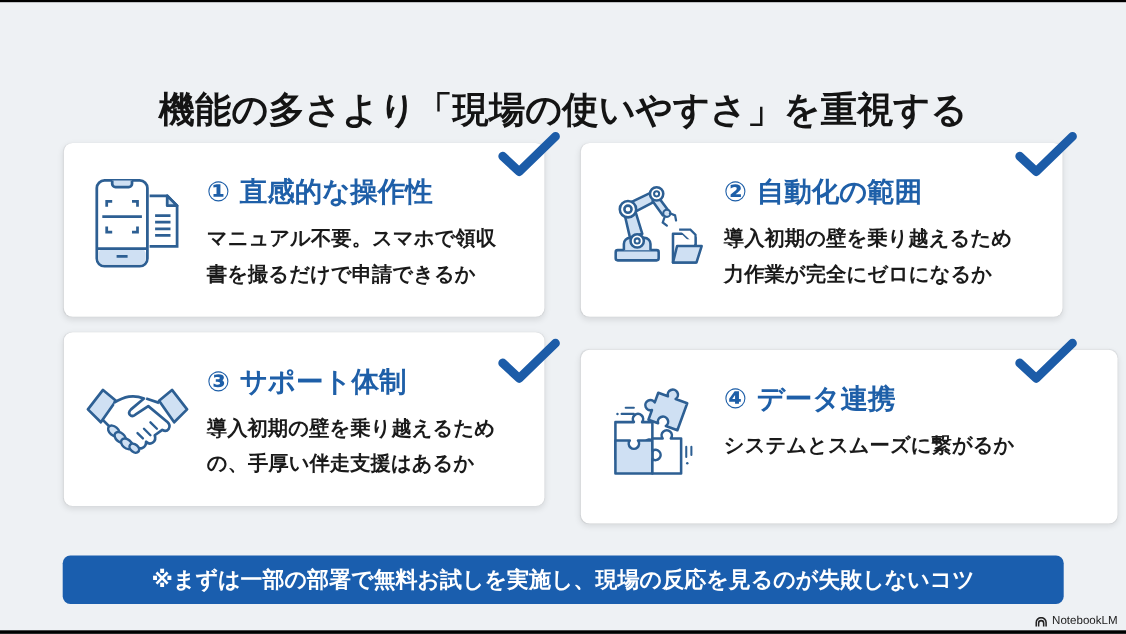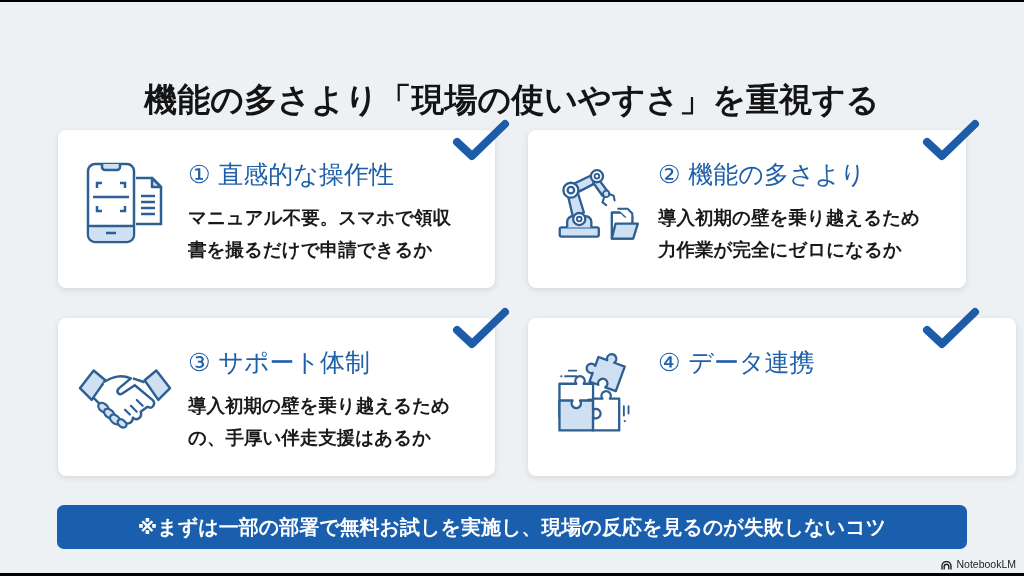--- a/index.html
+++ b/index.html
@@ -15,21 +15,21 @@
   }
   .card {
     position: absolute; background: #ffffff; border-radius: 8px;
     box-shadow: 0 2px 6px rgba(0,0,0,0.10), 0 0 1px rgba(0,0,0,0.08);
   }
   .card .icon {
     position: absolute; left: 22px; top: 30px; width: 86px; height: 86px;
   }
   .card .heading {
     position: absolute; left: 130px; top: 28px;
-    font-size: 25px; font-weight: normal; color: #1e5fa8; white-space: nowrap;
+    font-size: 25px; font-weight: bold; color: #1e5fa8; white-space: nowrap;
   }
   .card .desc {
     position: absolute; left: 130px; top: 72px; width: 300px;
     font-size: 18.5px; font-weight: bold; color: #1a1a1a; line-height: 32px;
   }
   .check {
     position: absolute; width: 62px; height: 48px;
   }
   .banner {
     position: absolute; left: 57px; top: 503px; width: 910px; height: 44px;
@@ -83,28 +83,28 @@
       <circle cx="44" cy="11" r="6.5" fill="#fff" stroke="#2d5f93" stroke-width="2.5"></circle>
       <circle cx="44" cy="11" r="2.5" fill="none" stroke="#2d5f93" stroke-width="2"></circle>
       <circle cx="25" cy="57" r="6.5" fill="#fff" stroke="#2d5f93" stroke-width="2.5"></circle>
       <circle cx="25" cy="57" r="2.5" fill="none" stroke="#2d5f93" stroke-width="2"></circle>
       <circle cx="54" cy="30" r="3.5" fill="#cfe0f3" stroke="#2d5f93" stroke-width="2"></circle>
       <path d="M52 33 l-2 6 l4 3 M57 30 l5 2 l1 5" fill="none" stroke="#2d5f93" stroke-width="2.2" stroke-linecap="round"></path>
       <path d="M60 50 h10 l4 4 h8 v24 h-22 z" fill="#fff" stroke="#2d5f93" stroke-width="2.5" stroke-linejoin="round"></path>
       <path d="M66 46 h11 l5 5 v10" fill="#fff" stroke="#2d5f93" stroke-width="2.2"></path>
       <path d="M60 78 l4 -16 h24 l-5 16 z" fill="#cfe0f3" stroke="#2d5f93" stroke-width="2.5" stroke-linejoin="round"></path>
     </svg>
-    <div class="heading">② 機能の多さより</div>
+    <div class="heading">② 自動化の範囲</div>
     <div class="desc">
       <div>導入初期の壁を乗り越えるため</div>
       <div>力作業が完全にゼロになるか</div>
     </div>
   </div>
 
-  <div class="card" style="left:58px; top:316px; width:437px; height:158px;">
+  <div class="card" style="left:58px; top:300px; width:437px; height:158px;">
     <svg class="icon" viewBox="0 0 100 70" style="left:18px; top:42px; width:98px; height:70px;">
       <path d="M4 28 L18 10 L30 20 L16 40 Z" fill="#cfe0f3" stroke="#2d5f93" stroke-width="2.5" stroke-linejoin="round"></path>
       <path d="M96 28 L82 10 L70 20 L84 40 Z" fill="#cfe0f3" stroke="#2d5f93" stroke-width="2.5" stroke-linejoin="round"></path>
       <path d="M28 22 C38 16 46 14 56 18 L44 28 C40 32 44 36 48 33 L60 25 L78 40 C82 44 78 50 73 47 L66 52 C68 58 62 62 58 58 C58 64 52 66 48 62 L42 58" fill="#fff" stroke="#2d5f93" stroke-width="2.5" stroke-linejoin="round"></path>
       <path d="M70 22 L58 18" fill="none" stroke="#2d5f93" stroke-width="2.5"></path>
       <path d="M18 38 L26 46" fill="none" stroke="#2d5f93" stroke-width="2.5"></path>
       <ellipse cx="28" cy="48" rx="6" ry="4" transform="rotate(40 28 48)" fill="#cfe0f3" stroke="#2d5f93" stroke-width="2.3"></ellipse>
       <ellipse cx="34" cy="54" rx="6" ry="4" transform="rotate(40 34 54)" fill="#cfe0f3" stroke="#2d5f93" stroke-width="2.3"></ellipse>
       <ellipse cx="40" cy="60" rx="6" ry="4" transform="rotate(40 40 60)" fill="#cfe0f3" stroke="#2d5f93" stroke-width="2.3"></ellipse>
       <ellipse cx="47" cy="64" rx="5" ry="3.5" transform="rotate(40 47 64)" fill="#cfe0f3" stroke="#2d5f93" stroke-width="2.3"></ellipse>
@@ -125,20 +125,21 @@
       <g transform="rotate(20 60 24)">
         <path d="M44 10 h10 a5 5 0 1 1 8 0 h12 v28 h-12 a5 5 0 1 0 -8 0 h-10 v-10 a5 5 0 1 1 0 -8 z" fill="#cfe0f3" stroke="#2d5f93" stroke-width="2.5" stroke-linejoin="round"></path>
       </g>
       <path d="M18 20 h8 M14 26 h12" stroke="#2d5f93" stroke-width="2" stroke-linecap="round"></path>
       <circle cx="10" cy="26" r="1.2" fill="#2d5f93"></circle>
       <path d="M77 58 v10 M82 58 v8" stroke="#2d5f93" stroke-width="2" stroke-linecap="round"></path>
       <circle cx="78" cy="74" r="1.2" fill="#2d5f93"></circle>
     </svg>
     <div class="heading">④ データ連携</div>
     <div class="desc">
+      <div>システムとスムーズに繋がるか</div>
     </div>
   </div>
 
   <svg class="check" viewBox="0 0 62 48" style="left:450px; top:114px;">
     <path d="M7 26 L22 40 L55 8" fill="none" stroke="#1c5ca8" stroke-width="8" stroke-linecap="round" stroke-linejoin="round"></path>
   </svg>
   <svg class="check" viewBox="0 0 62 48" style="left:920px; top:114px;">
     <path d="M7 26 L22 40 L55 8" fill="none" stroke="#1c5ca8" stroke-width="8" stroke-linecap="round" stroke-linejoin="round"></path>
   </svg>
   <svg class="check" viewBox="0 0 62 48" style="left:450px; top:302px;">

